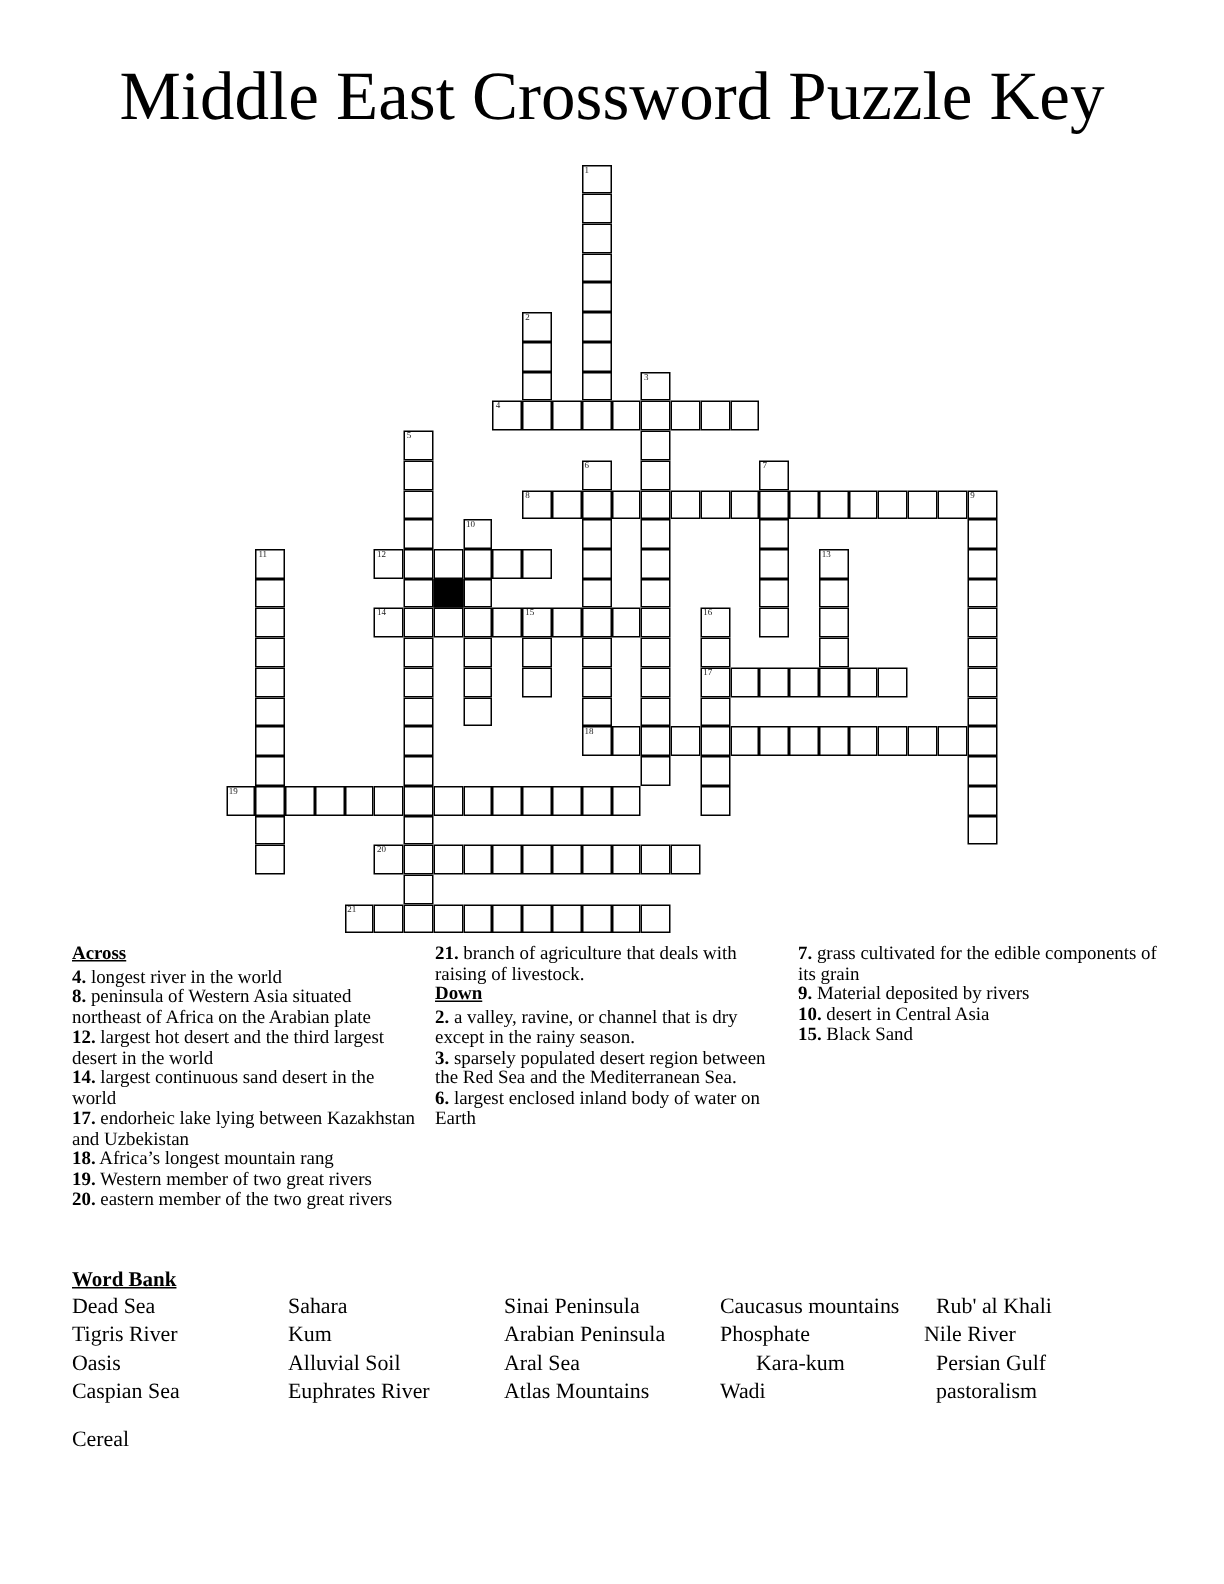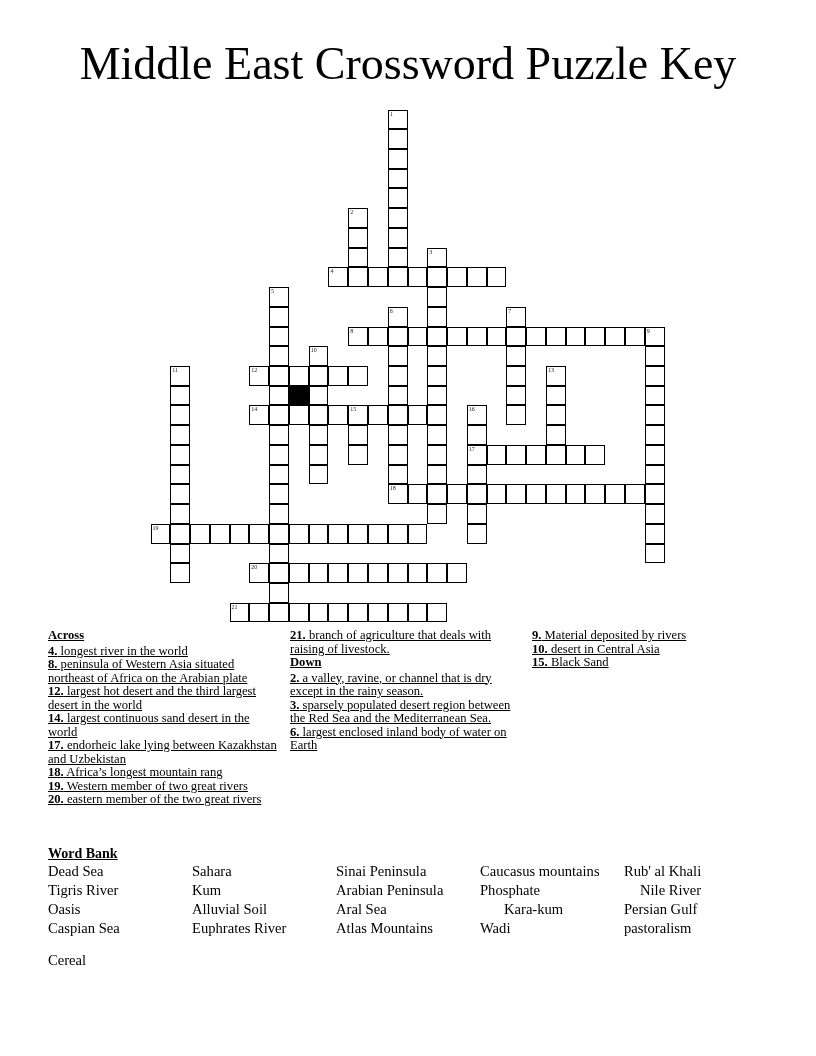--- a/index.html
+++ b/index.html
@@ -7,21 +7,21 @@
          font-family: "Liberation Serif", "DejaVu Serif", serif; color: #000; }
   .title { position: absolute; left: 0; width: 816px; top: 36px; text-align: center;
            font-size: 46px; line-height: 56px; font-weight: normal; margin: 0; }
   .grid { position: absolute; left: 0; top: 0; width: 816px; height: 640px; }
   .cell { position: absolute; width: 19.77px; height: 19.73px; box-sizing: border-box;
           border: 1px solid #000; background: #fff; margin-left: -0.5px; margin-top: -0.5px; }
   .cell.black { background: #000; }
   .cell .num { position: absolute; left: 1px; top: 0px; font-size: 6px; line-height: 7px; color: #222; }
   .clues { position: absolute; top: 629px; font-size: 12.6px; line-height: 13.5px; }
   .clues .head { font-weight: bold; text-decoration: underline; margin: 0 0 2px 0; }
-  .clues .clue { margin: 0; text-decoration: underline; }
+  .clues .clue { margin: 0; }
   .clues .clue b { font-weight: bold; }
   .col1 { left: 48px; width: 232px; }
   .col2 { left: 290px; width: 232px; }
   .col3 { left: 532px; width: 240px; }
   .bank-head { position: absolute; left: 48px; top: 845px; font-size: 14px; font-weight: bold;
                text-decoration: underline; line-height: 17px; }
   .bank { position: absolute; left: 48px; top: 862px; width: 720px; }
   .bank .w { position: absolute; font-size: 14.6px; line-height: 19px; white-space: nowrap; }
 </style>
 </head>
@@ -270,20 +270,21 @@
 
 <div class="clues col2">
   <p class="clue"><b>21.</b><span> branch of agriculture that deals with raising of livestock.</span></p>
   <div class="head">Down</div>
   <p class="clue"><b>2.</b><span> a valley, ravine, or channel that is dry except in the rainy season.</span></p>
   <p class="clue"><b>3.</b><span> sparsely populated desert region between the Red Sea and the Mediterranean Sea.</span></p>
   <p class="clue"><b>6.</b><span> largest enclosed inland body of water on Earth</span></p>
 </div>
 
 <div class="clues col3">
+  <p class="clue"><b>7.</b><span> grass cultivated for the edible components of its grain</span></p>
   <p class="clue"><b>9.</b><span> Material deposited by rivers</span></p>
   <p class="clue"><b>10.</b><span> desert in Central Asia</span></p>
   <p class="clue"><b>15.</b><span> Black Sand</span></p>
 </div>
 
 <div class="bank-head">Word Bank</div>
 <div class="bank" id="bank">
   <span class="w" style="left:0px;top:0px">Dead Sea</span>
   <span class="w" style="left:0px;top:19px">Tigris River</span>
   <span class="w" style="left:0px;top:38px">Oasis</span>
@@ -295,16 +296,16 @@
   <span class="w" style="left:144px;top:57px">Euphrates River</span>
   <span class="w" style="left:288px;top:0px">Sinai Peninsula</span>
   <span class="w" style="left:288px;top:19px">Arabian Peninsula</span>
   <span class="w" style="left:288px;top:38px">Aral Sea</span>
   <span class="w" style="left:288px;top:57px">Atlas Mountains</span>
   <span class="w" style="left:432px;top:0px">Caucasus mountains</span>
   <span class="w" style="left:432px;top:19px">Phosphate</span>
   <span class="w" style="left:456px;top:38px">Kara-kum</span>
   <span class="w" style="left:432px;top:57px">Wadi</span>
   <span class="w" style="left:576px;top:0px">Rub' al Khali</span>
-  <span class="w" style="left:592px;top:19px">Nile River</span>
+  <span class="w" style="left:568px;top:19px">Nile River</span>
   <span class="w" style="left:576px;top:38px">Persian Gulf</span>
   <span class="w" style="left:576px;top:57px">pastoralism</span>
 </div>
 
 </body></html>

